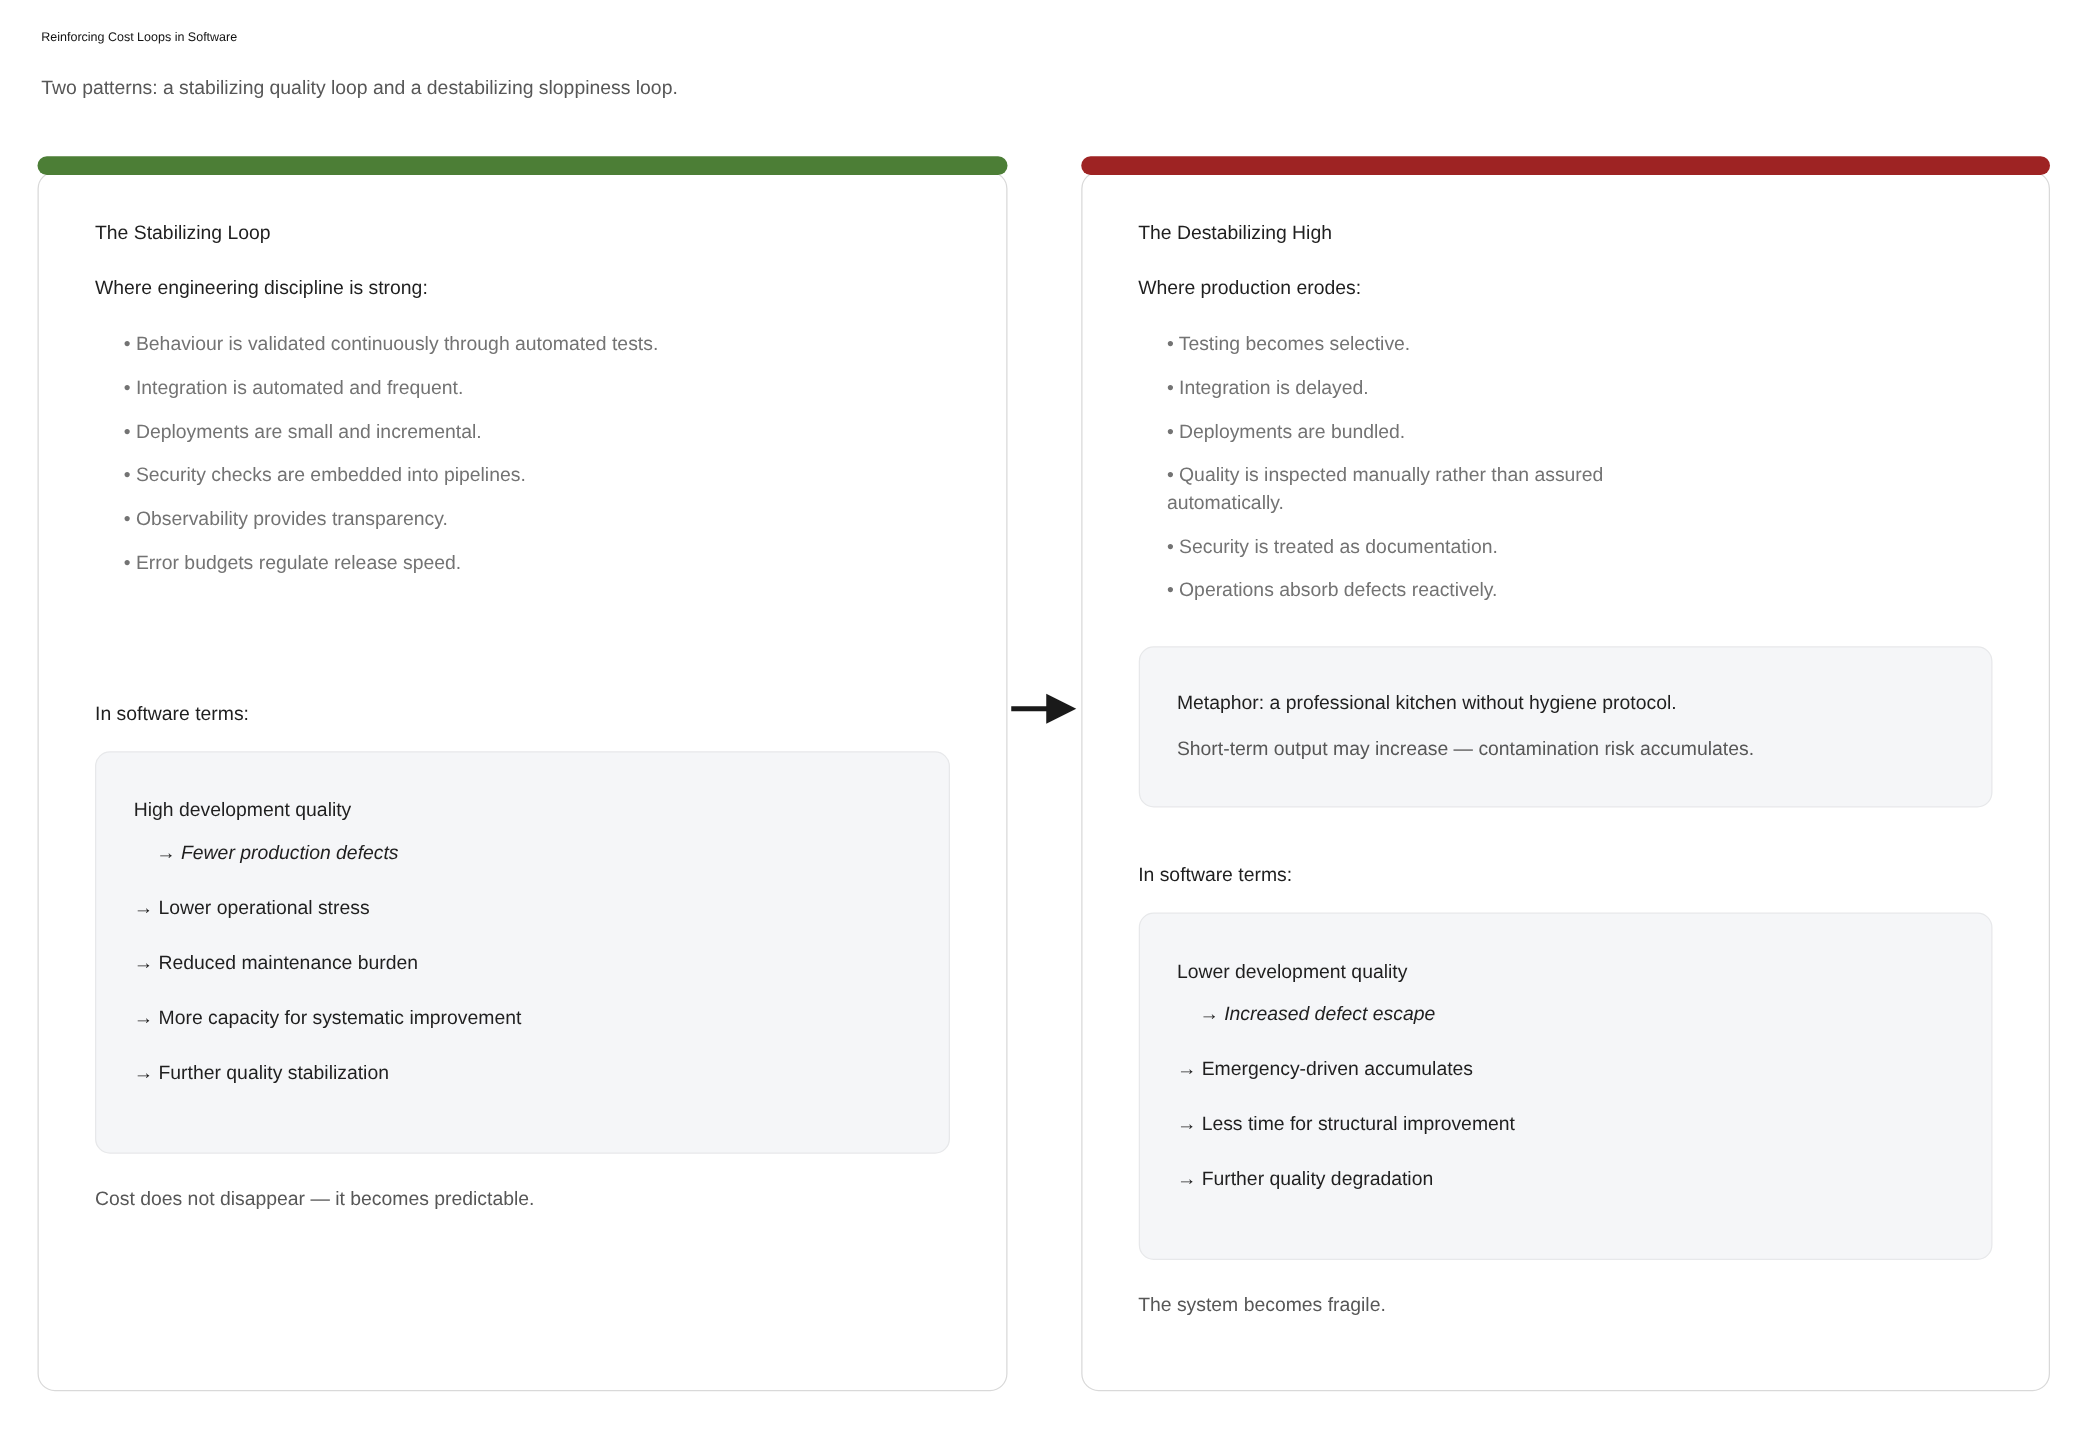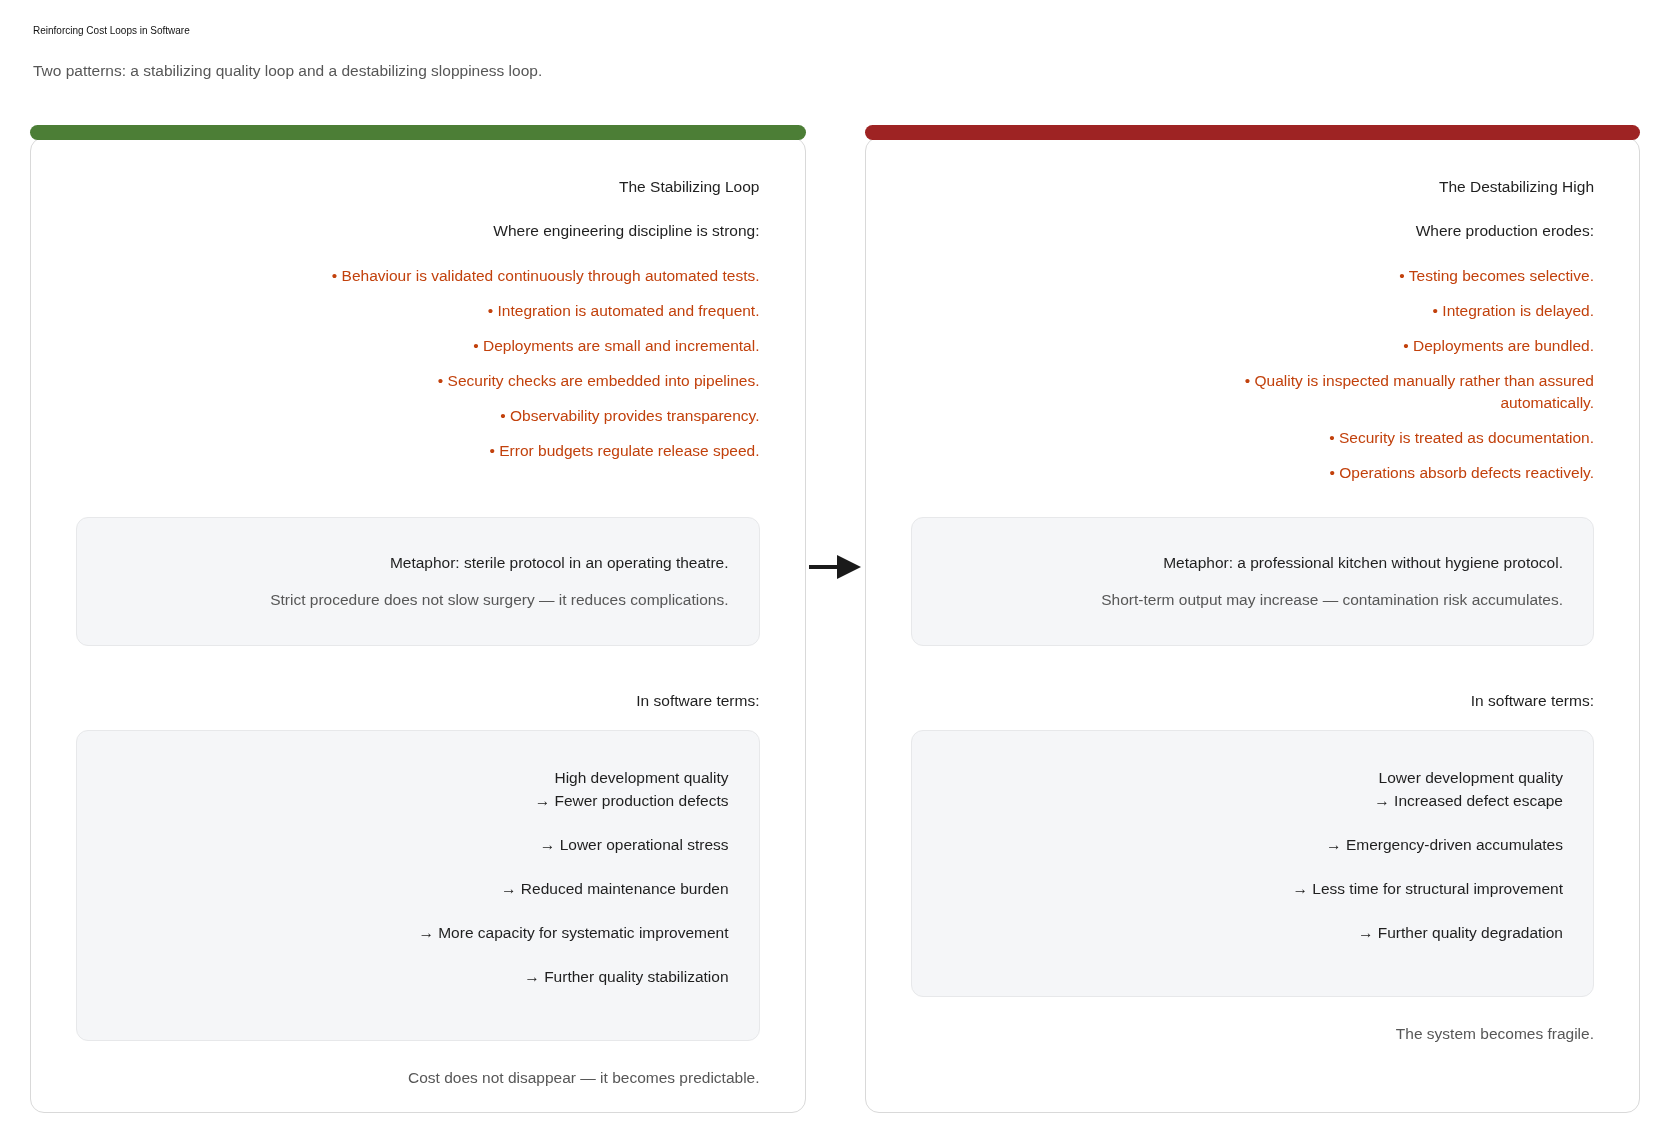--- a/index.html
+++ b/index.html
@@ -23,21 +23,21 @@
   .page-subtitle {
     margin-top: 18px;
     color: #575757;
     padding-left: 3px;
   }
   .loops-row {
     margin-top: 43px;
     display: flex;
     align-items: stretch;
   }
-  .loop-card { flex: 1 1 0; position: relative; text-align: right; }
+  .loop-card { flex: 1 1 0; position: relative; }
   .accent-bar {
     height: 15px;
     border-radius: 999px;
     position: relative;
     z-index: 2;
   }
   .card-body {
     position: relative;
     z-index: 1;
     margin-top: -3px;
@@ -50,35 +50,35 @@
   .card-heading { font-size: 15.5px; font-weight: 400; color: #1f1f1f; }
   .card-intro { margin-top: 22px; }
   .bullets {
     margin-top: 23px;
     padding-left: 23px;
     min-height: 252px;
   }
   .bullet {
     margin-bottom: 13px;
     white-space: pre-line;
-    color: #c2410c;
+    color: #737373;
   }
   .bullet::before { content: "• "; }
   .inner-box {
     background: #f5f6f8;
     border: 1px solid #e7e8ea;
     border-radius: 12px;
   }
   .metaphor-box { padding: 34px 30px; }
   .metaphor-title { color: #1f1f1f; }
   .metaphor-note { margin-top: 15px; color: #575757; }
   .software-terms-label { margin-top: 44px; color: #1f1f1f; }
   .chain-box { margin-top: 18px; padding: 36px 30px 52px 30px; }
   .chain-start { color: #1f1f1f; }
-  .chain-substep { padding-left: 18px; margin-top: 1px; }
+  .chain-substep { padding-left: 18px; margin-top: 12px; font-style: italic; }
   .chain-step { margin-top: 22px; }
   .card-conclusion { margin-top: 26px; color: #575757; }
   .arrow-gap {
     flex: 0 0 59px;
     position: relative;
   }
   .flow-arrow {
     position: absolute;
     left: 50%;
     top: 430px;
@@ -121,24 +121,20 @@
       <div class="card-intro">Where engineering discipline is strong:</div>
       <div class="bullets">
 
       <div class="bullet">Behaviour is validated continuously through automated tests.</div>
           <div class="bullet">Integration is automated and frequent.</div>
           <div class="bullet">Deployments are small and incremental.</div>
           <div class="bullet">Security checks are embedded into pipelines.</div>
           <div class="bullet">Observability provides transparency.</div>
           <div class="bullet">Error budgets regulate release speed.</div>
         </div>
-      <div class="inner-box metaphor-box">
-        <div class="metaphor-title">Metaphor: sterile protocol in an operating theatre.</div>
-        <div class="metaphor-note">Strict procedure does not slow surgery — it reduces complications.</div>
-      </div>
       <div class="software-terms-label">In software terms:</div>
       <div class="inner-box chain-box">
         <div class="chain-start">High development quality</div>
         <div class="chain-substep">→ Fewer production defects</div>
         <div>
 
         <div class="chain-step">→ Lower operational stress</div>
             <div class="chain-step">→ Reduced maintenance burden</div>
             <div class="chain-step">→ More capacity for systematic improvement</div>
             <div class="chain-step">→ Further quality stabilization</div>

